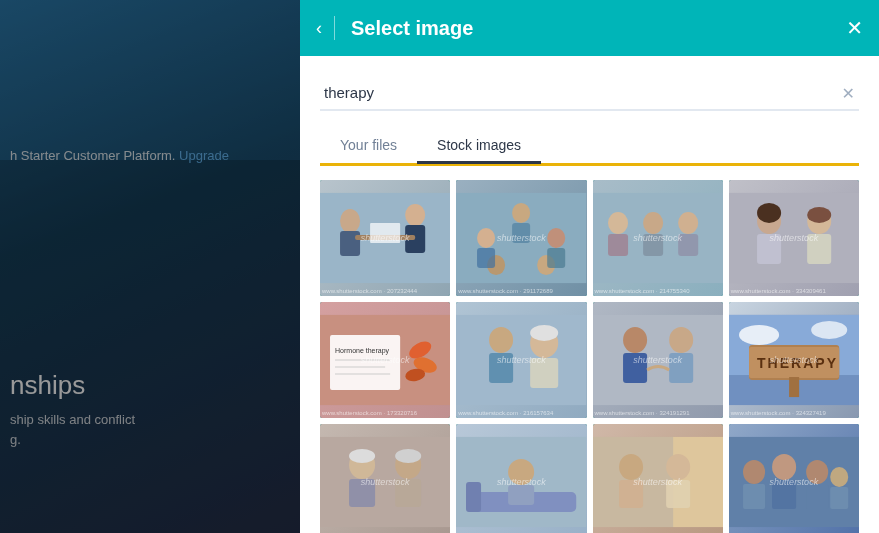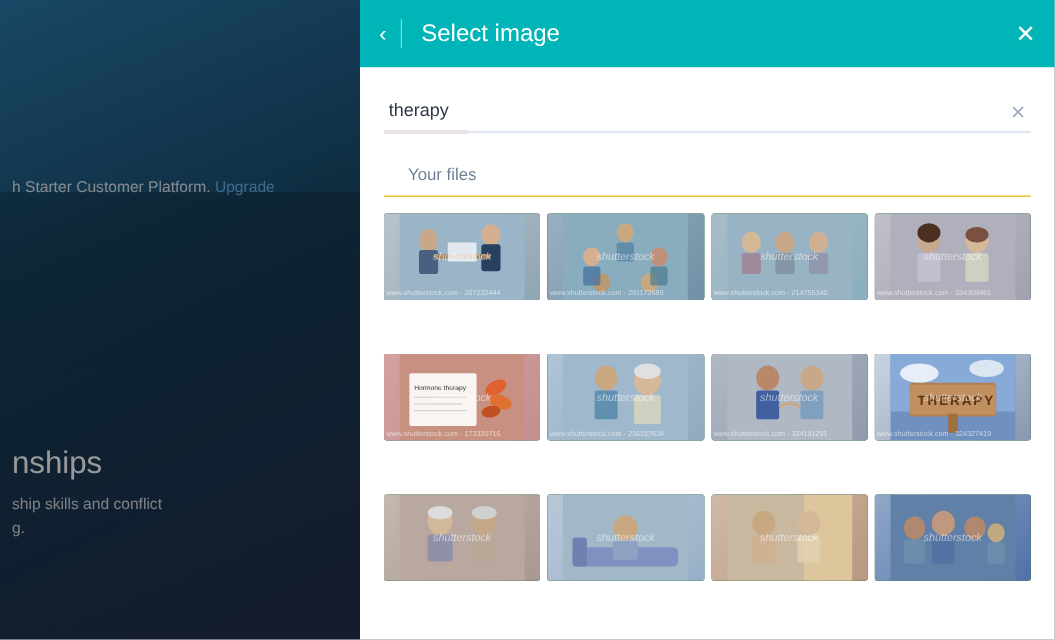--- a/index.html
+++ b/index.html
@@ -131,21 +131,21 @@
     .modal-divider-line {
       width: 1px;
       height: 24px;
       background: rgba(255,255,255,0.5);
       margin-right: 16px;
     }
 
     .modal-title {
       color: white;
       font-size: 20px;
-      font-weight: 400;
+      font-weight: 700;
       flex: 1;
     }
 
     .modal-close-btn {
       color: white;
       font-size: 20px;
       cursor: pointer;
       background: none;
       border: none;
       display: flex;
@@ -192,21 +192,21 @@
       color: #a0aec0;
       font-size: 16px;
       cursor: pointer;
       background: none;
       border: none;
     }
 
     
     .tabs {
       display: flex;
-      border-bottom: 1px solid #eab308;
+      border-bottom: 3px solid #eab308;
       margin-bottom: 14px;
     }
 
     .tab {
       padding: 8px 20px;
       font-size: 14px;
       color: #718096;
       cursor: pointer;
       border-bottom: 3px solid transparent;
       margin-bottom: -1px;
@@ -234,25 +234,25 @@
     
     .image-grid {
       display: grid;
       grid-template-columns: repeat(4, 1fr);
       gap: 6px;
       flex: 1;
     }
 
     .image-cell {
       position: relative;
-      height: 72px;
+      height: 116px;
       overflow: hidden;
       border-radius: 2px;
       cursor: pointer;
-      background: #14532d;
+      background: #0f766e;
     }
 
     
     .img-placeholder {
       width: 100%;
       height: 100%;
       display: flex;
       align-items: center;
       justify-content: center;
       font-size: 10px;
@@ -345,20 +345,21 @@
     <div class="search-container">
       <input class="search-input" type="text" value="therapy" style="">
       <div class="search-underline"></div>
       <button class="search-clear-btn">
         <span>✕</span>
       </button>
     </div>
 
     <div class="tabs">
       <div class="tab">Your files</div>
+      <div class="tab active">Stock images</div>
     </div>
 
 
     <div class="image-grid">
 
       <div class="image-cell">
         <div class="img-placeholder img-1">
 
           <svg width="100%" height="100%" viewBox="0 0 130 90" xmlns="http://www.w3.org/2000/svg">
             <rect width="130" height="90" fill="#9ab5c8"></rect>

